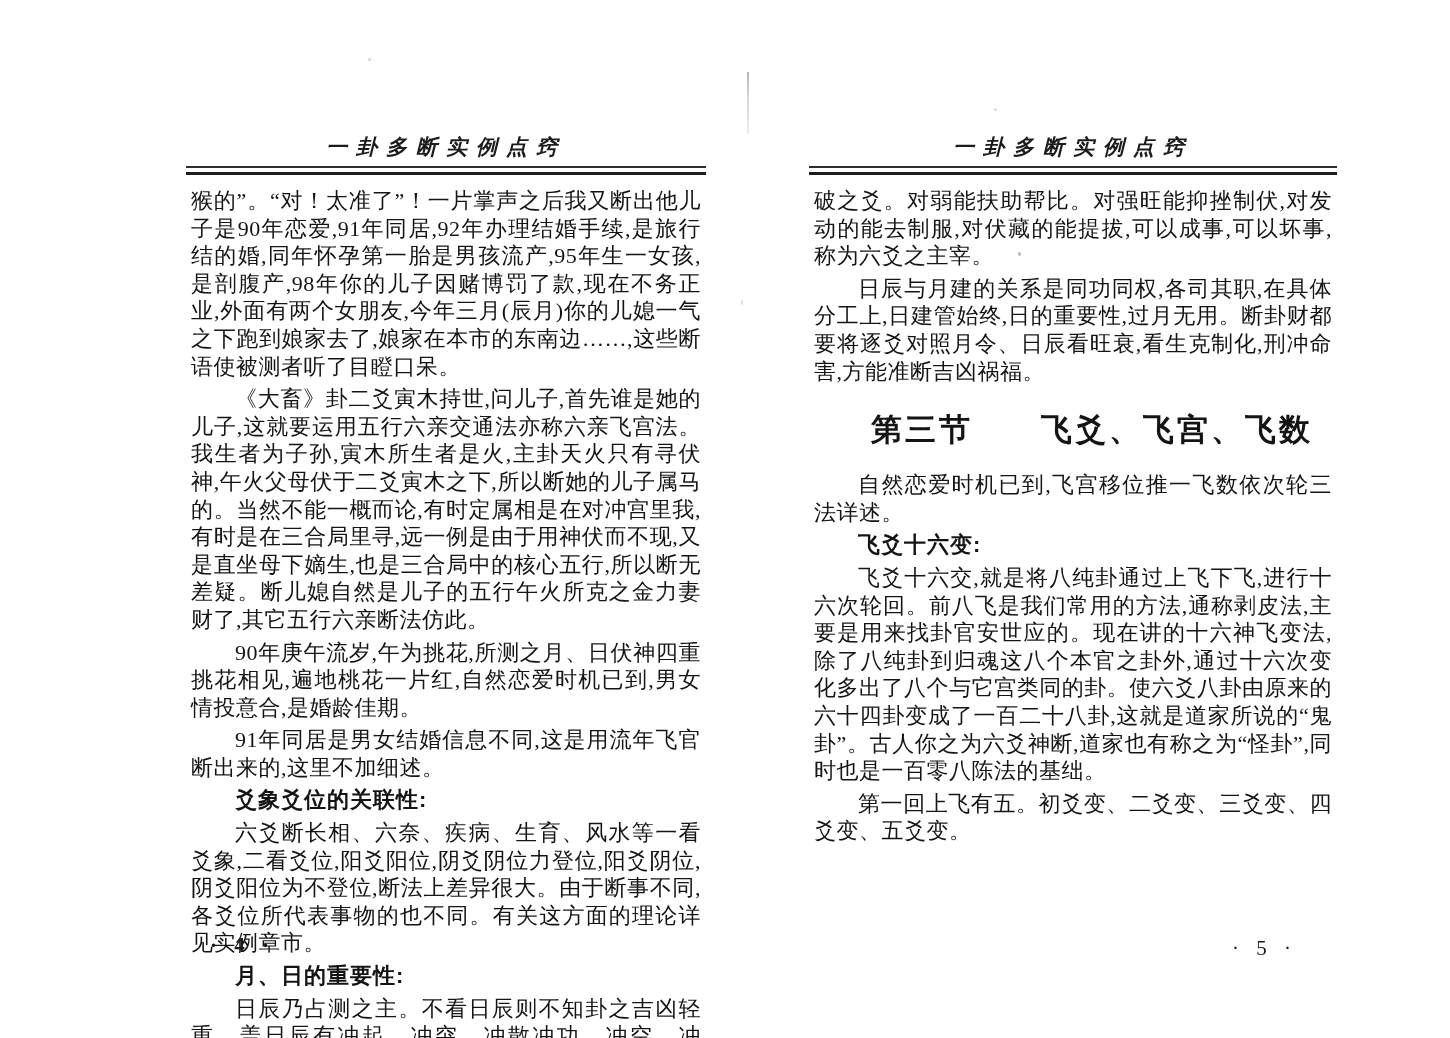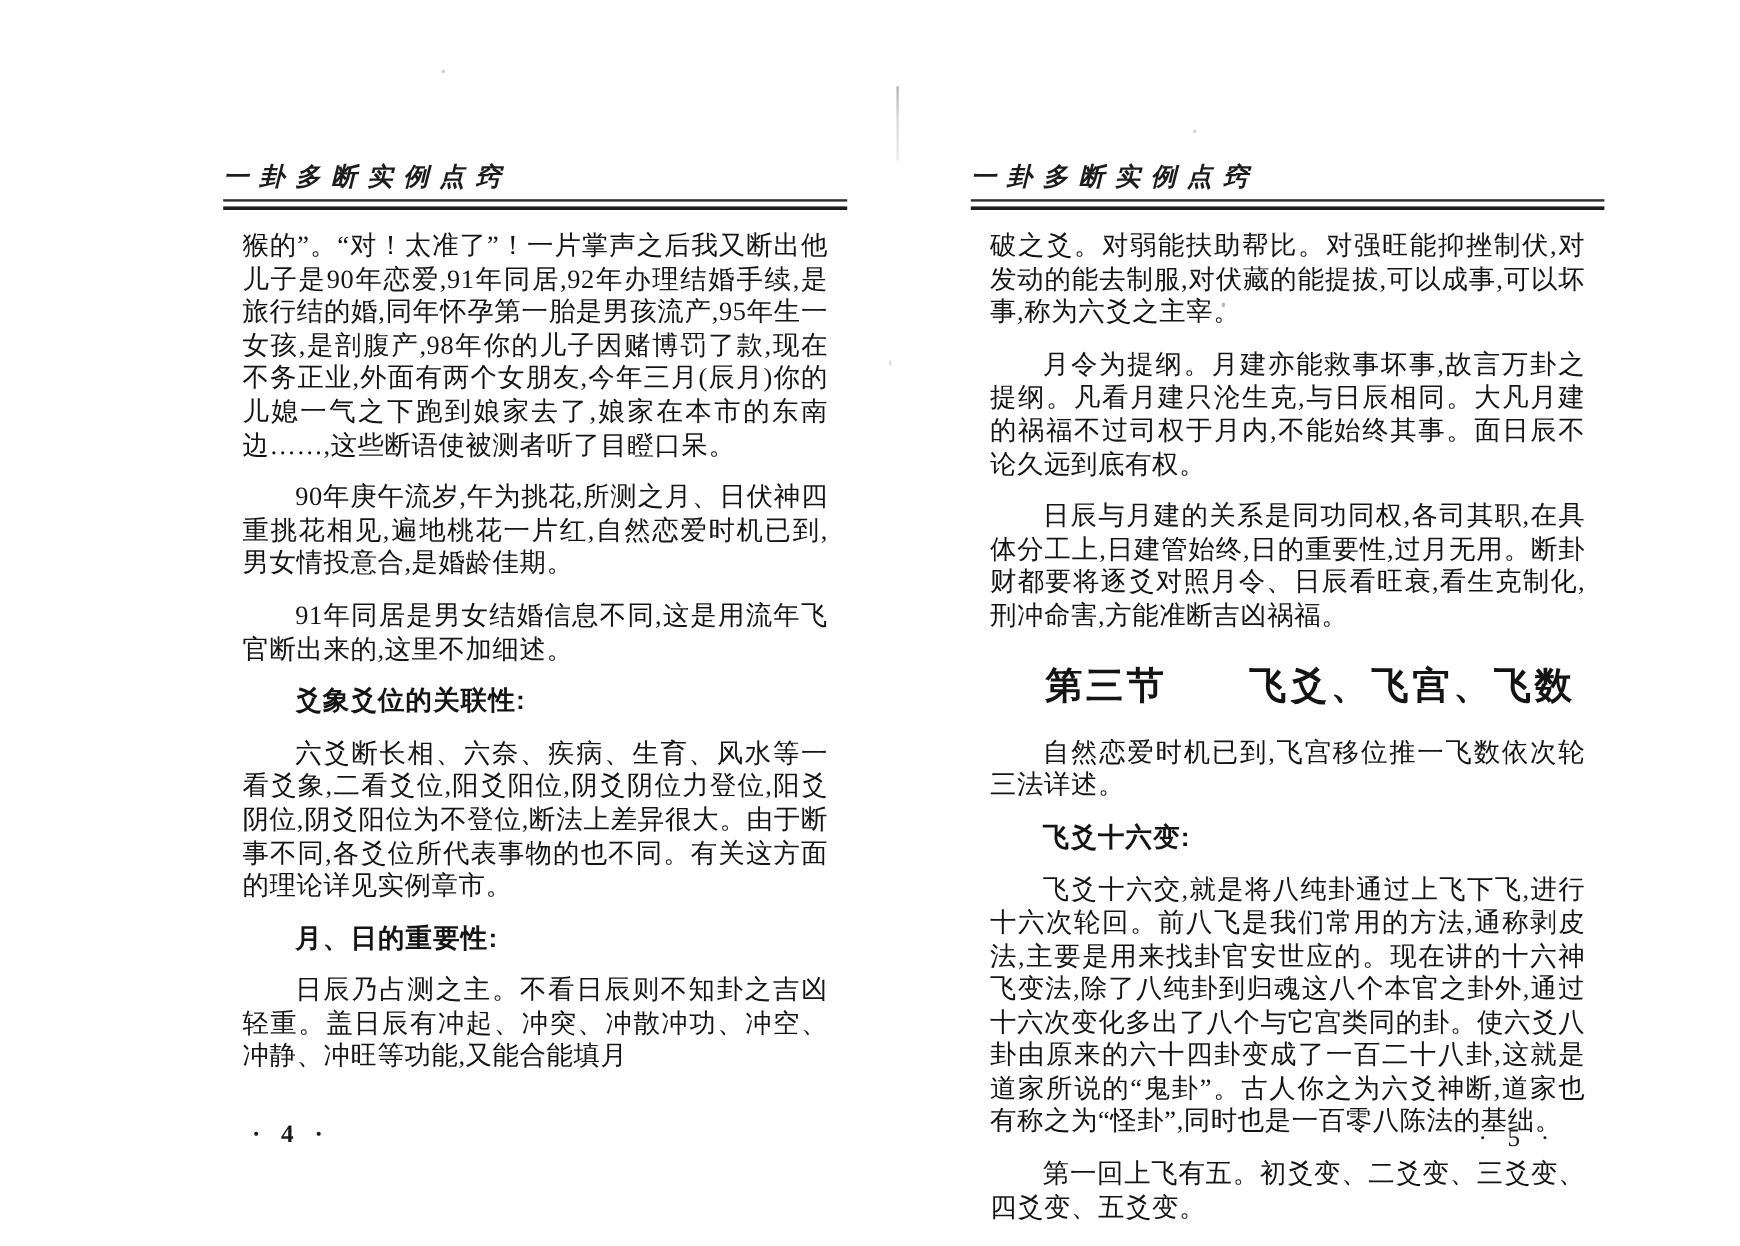--- a/index.html
+++ b/index.html
@@ -6,34 +6,34 @@
   body{
     width:1450px;height:1038px;position:relative;overflow:hidden;
     background:#ffffff;
     font-family:"Liberation Serif","DejaVu Serif",serif;
   }
   .page{position:absolute;top:131px;}
   .page-left{left:186px;width:520px;}
   .page-right{left:809px;width:528px;}
 
   .running-head{
-    text-align:left;
+    text-align:center;
     font-size:21px;font-weight:700;font-style:italic;
     letter-spacing:9px;color:#1c1c1c;
     margin:2px 0 5px 0;white-space:nowrap;
   }
   .head-rule{
     height:4px;
     border-top:2px solid #2e2e2e;
     border-bottom:3px solid #1d1d1d;
     margin-bottom:12px;
   }
   .body-text{color:#141414;}
   .body-text p{
-    margin:16px;
+    margin:5px;
     font-size:22px;line-height:27.6px;
     text-align:justify;
     letter-spacing:0.5px;
   }
   p.flush{text-indent:0;}
   p.indent{text-indent:2em;}
   p.subhead{
     text-indent:2em;font-weight:700;
     font-family:"Liberation Sans","DejaVu Sans",sans-serif;
     letter-spacing:1px;
@@ -71,36 +71,36 @@
 <div class="speck speck1"></div>
 <div class="speck speck2"></div>
 <div class="speck speck3"></div>
 <div class="speck speck4"></div>
 
 <div class="page page-left">
   <div class="running-head">一卦多断实例点窍</div>
   <div class="head-rule"></div>
   <div class="body-text">
     <p class="flush">猴的”。“对！太准了”！一片掌声之后我又断出他儿子是90年恋爱,91年同居,92年办理结婚手续,是旅行结的婚,同年怀孕第一胎是男孩流产,95年生一女孩,是剖腹产,98年你的儿子因赌博罚了款,现在不务正业,外面有两个女朋友,今年三月(辰月)你的儿媳一气之下跑到娘家去了,娘家在本市的东南边……,这些断语使被测者听了目瞪口呆。</p>
+    <p class="indent">《大畜》卦二爻寅木持世,问儿子,首先谁是她的儿子,这就要运用五行六亲交通法亦称六亲飞宫法。我生者为子孙,寅木所生者是火,主卦天火只有寻伏神,午火父母伏于二爻寅木之下,所以断她的儿子属马的。当然不能一概而论,有时定属相是在对冲宫里我,有时是在三合局里寻,远一例是由于用神伏而不现,又是直坐母下嫡生,也是三合局中的核心五行,所以断无差疑。断儿媳自然是儿子的五行午火所克之金力妻财了,其它五行六亲断法仿此。</p>
     <p class="indent">90年庚午流岁,午为挑花,所测之月、日伏神四重挑花相见,遍地桃花一片红,自然恋爱时机已到,男女情投意合,是婚龄佳期。</p>
     <p class="indent">91年同居是男女结婚信息不同,这是用流年飞官断出来的,这里不加细述。</p>
     <p class="subhead">爻象爻位的关联性:</p>
     <p class="indent">六爻断长相、六奈、疾病、生育、风水等一看爻象,二看爻位,阳爻阳位,阴爻阴位力登位,阳爻阴位,阴爻阳位为不登位,断法上差异很大。由于断事不同,各爻位所代表事物的也不同。有关这方面的理论详见实例章市。</p>
     <p class="subhead">月、日的重要性:</p>
     <p class="indent">日辰乃占测之主。不看日辰则不知卦之吉凶轻重。盖日辰有冲起、冲突、冲散冲功、冲空、冲静、冲旺等功能,又能合能填月</p>
   </div>
 </div>
 <div class="page-number page-number-left">· 4 ·</div>
 
 <div class="page page-right">
   <div class="running-head">一卦多断实例点窍</div>
   <div class="head-rule"></div>
   <div class="body-text">
     <p class="flush">破之爻。对弱能扶助帮比。对强旺能抑挫制伏,对发动的能去制服,对伏藏的能提拔,可以成事,可以坏事,称为六爻之主宰。</p>
-    <p class="indent">月令为提纲。月建亦能救事坏事,故言万卦之提纲。凡看月建只沦生克,与日辰相同。大凡月建的祸福不过司权于月内,不能始终其事。面日辰不论久远到底有权。</p>
     <p class="indent">日辰与月建的关系是同功同权,各司其职,在具体分工上,日建管始终,日的重要性,过月无用。断卦财都要将逐爻对照月令、日辰看旺衰,看生克制化,刑冲命害,方能准断吉凶祸福。</p>
     <p class="section-heading">第三节　　飞爻、飞宫、飞数</p>
     <p class="indent">自然恋爱时机已到,飞宫移位推一飞数依次轮三法详述。</p>
     <p class="subhead">飞爻十六变:</p>
     <p class="indent">飞爻十六交,就是将八纯卦通过上飞下飞,进行十六次轮回。前八飞是我们常用的方法,通称剥皮法,主要是用来找卦官安世应的。现在讲的十六神飞变法,除了八纯卦到归魂这八个本官之卦外,通过十六次变化多出了八个与它宫类同的卦。使六爻八卦由原来的六十四卦变成了一百二十八卦,这就是道家所说的“鬼卦”。古人你之为六爻神断,道家也有称之为“怪卦”,同时也是一百零八陈法的基绌。</p>
     <p class="indent">第一回上飞有五。初爻变、二爻变、三爻变、四爻变、五爻变。</p>
   </div>
 </div>
 <div class="page-number page-number-right">· 5 ·</div>
 

